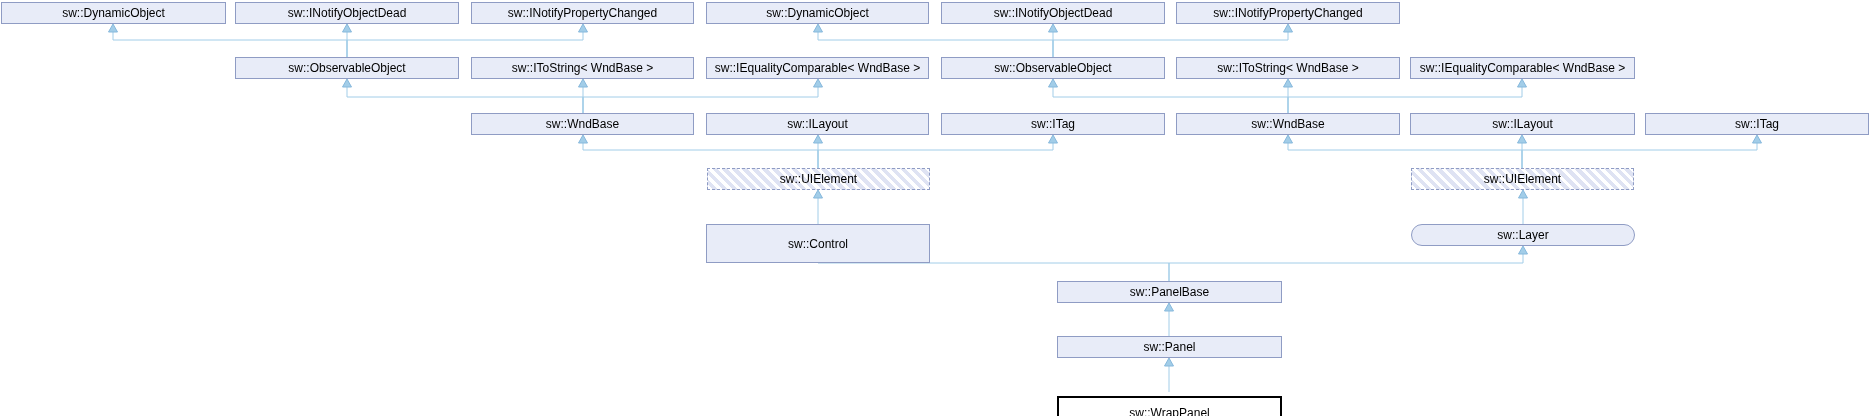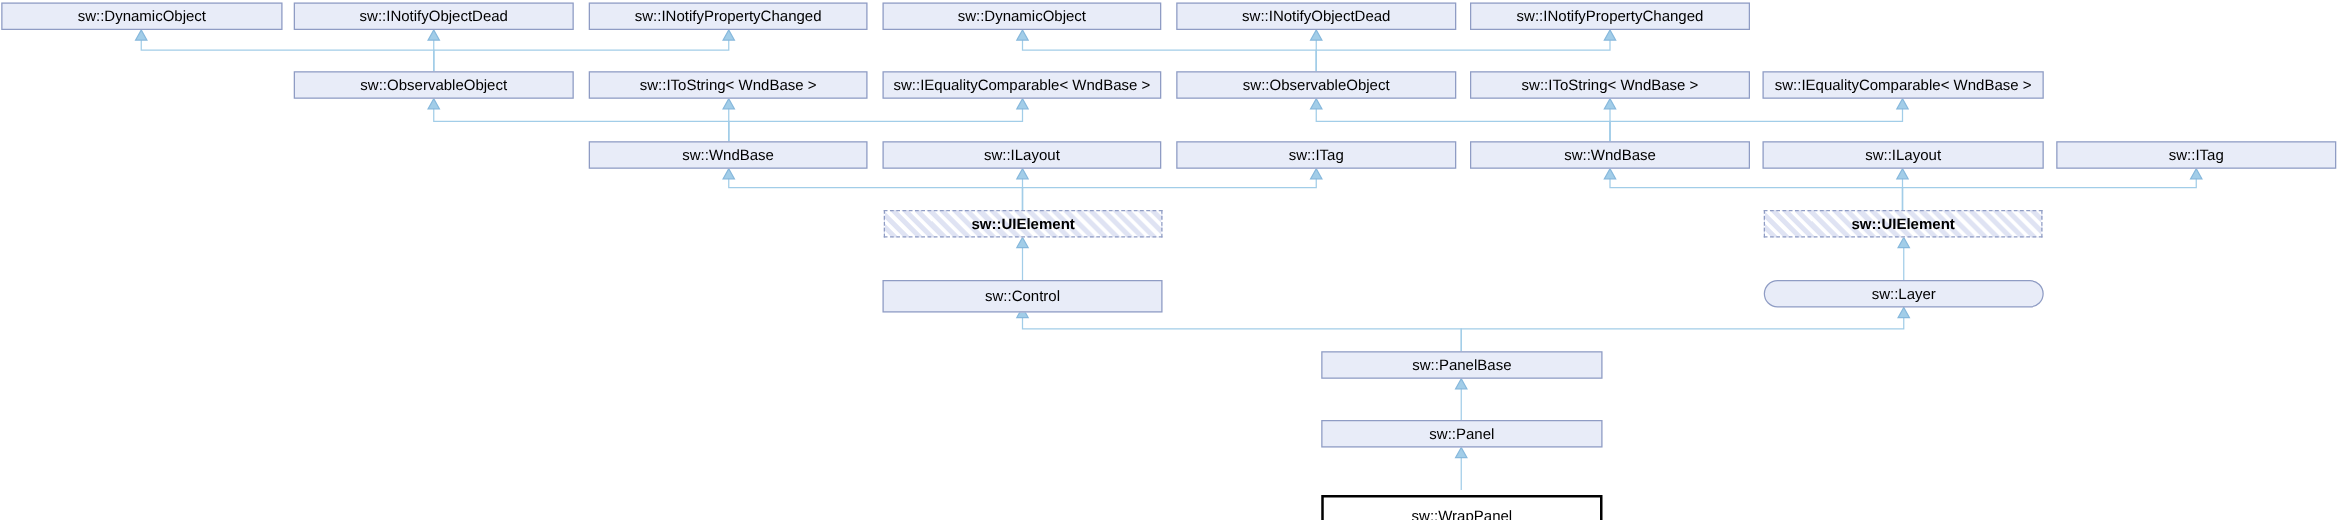--- a/index.html
+++ b/index.html
@@ -31,21 +31,20 @@
     white-space: nowrap;
     cursor: pointer;
   }
   .node.dashed {
     border-style: dashed;
     background: repeating-linear-gradient(
       45deg,
       #ffffff 0px, #ffffff 3px,
       var(--stripe, #dfe3f3) 3px, var(--stripe, #dfe3f3) 7px
     );
-    font-weight: bold;
   }
   .node.current {
     border: 2px solid var(--current-border, #000000);
     background: var(--current-fill, #ffffff);
     cursor: default;
   }
 </style>
 </head>
 <body>
 
@@ -153,21 +152,21 @@
     </div>
     <div class="node" style="left: 1645px; top: 113px; width: 224px; height: 22px;">
       <span>sw::ITag</span>
     </div>
     <div class="node dashed" style="left: 707px; top: 168px; width: 223px; height: 22px;">
       <span>sw::UIElement</span>
     </div>
     <div class="node dashed" style="left: 1411px; top: 168px; width: 223px; height: 22px;">
       <span>sw::UIElement</span>
     </div>
-    <div class="node" style="left: 706px; top: 224px; width: 224px; height: 26px;">
+    <div class="node" style="left: 706px; top: 224px; width: 224px; height: 39px;">
       <span>sw::Control</span>
     </div>
     <div class="node" style="left: 1411px; top: 224px; width: 224px; height: 22px; border-radius: 11px;">
       <span>sw::Layer</span>
     </div>
     <div class="node" style="left: 1057px; top: 336px; width: 225px; height: 22px;">
       <span>sw::Panel</span>
     </div>
     <div class="node" style="left: 1057px; top: 281px; width: 225px; height: 22px;">
       <span>sw::PanelBase</span>

